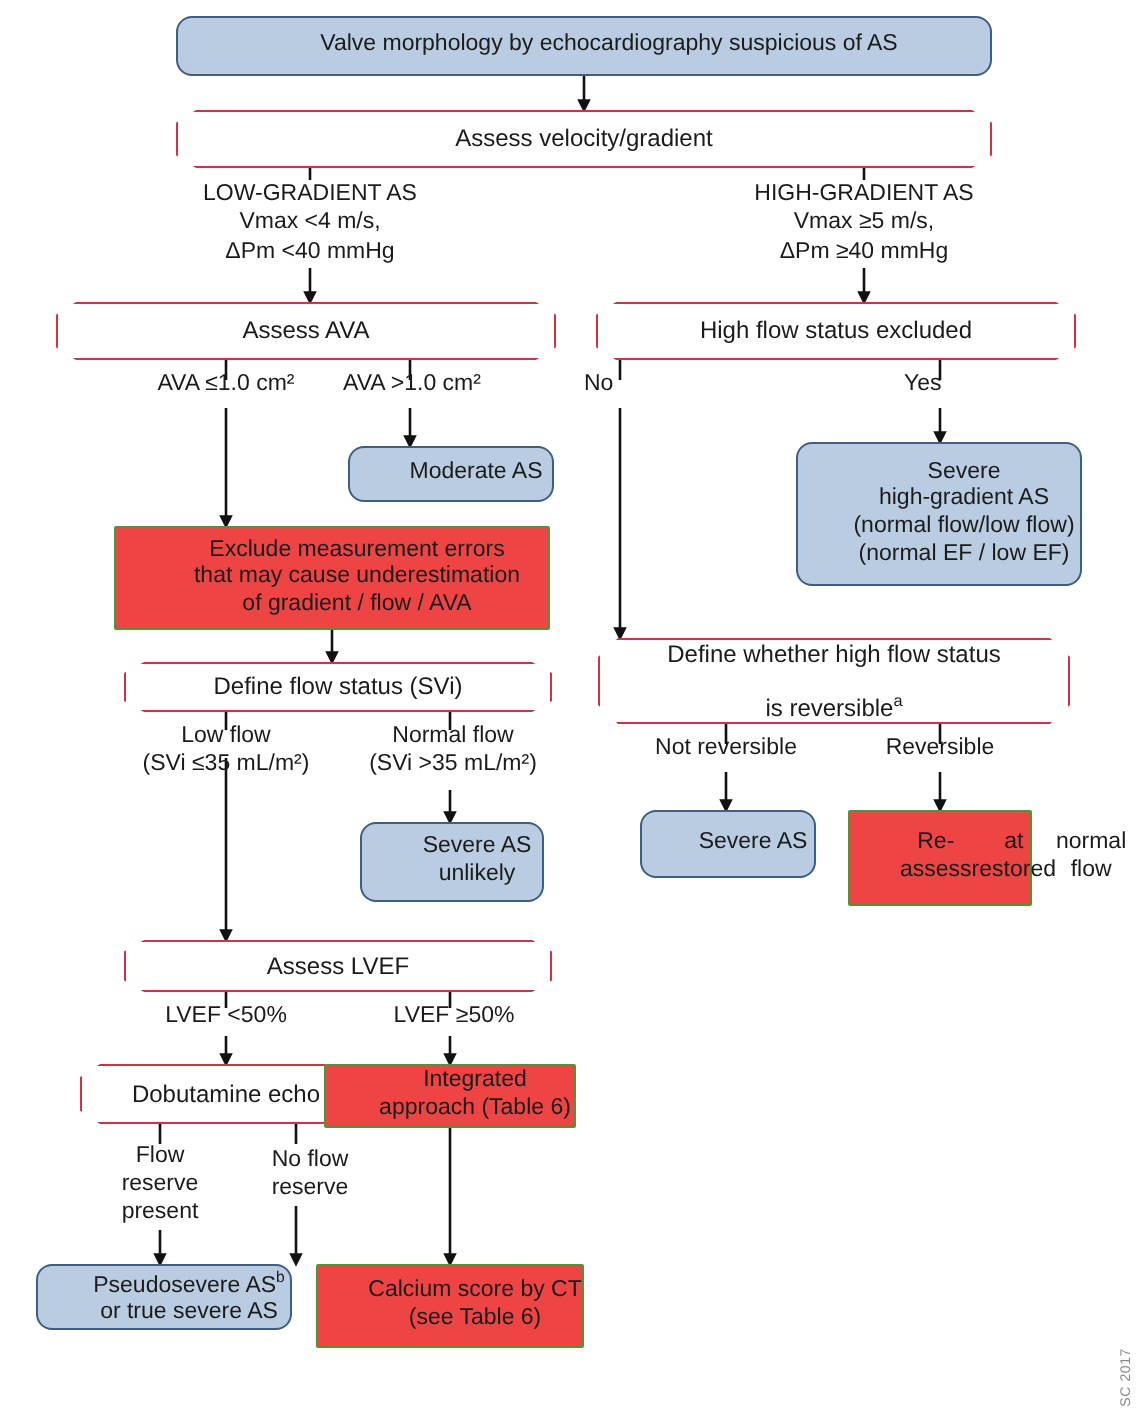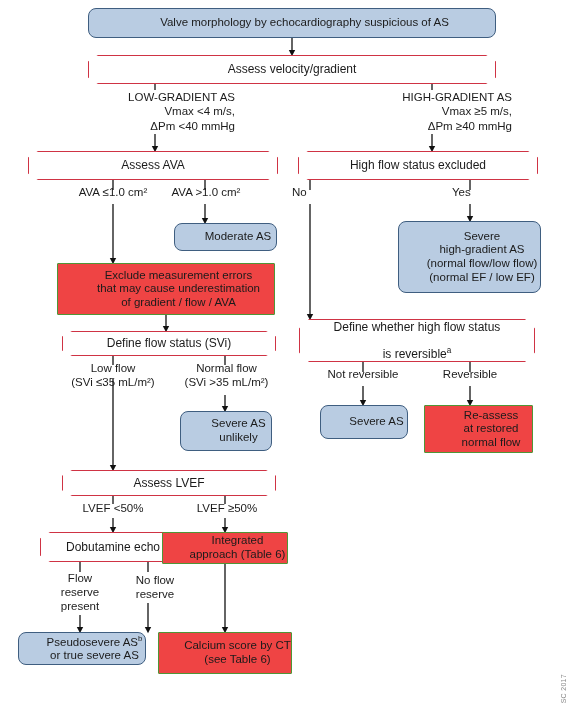--- a/index.html
+++ b/index.html
@@ -46,21 +46,21 @@
   .red-wrap .inner {
     position:absolute; inset:0;
     display:flex; align-items:center; justify-content:center;
     text-align:left; line-height:1.2; font-size:12px;
   }
 
   .lbl { position:absolute; font-size:11.5px; text-align:center; line-height:1.2;
          white-space:nowrap; }
   .lbl.wrapok { white-space:normal; }
 
-  .title-lbl { position:absolute; text-align:right; font-size:11.5px; line-height:1.25; }
+  .title-lbl { position:absolute; text-align:center; font-size:11.5px; line-height:1.25; }
 
   .copyright {
     position:absolute; right:2px; bottom:30px;
     font-size:7px; color:#8a8a8a;
     transform:rotate(-90deg); transform-origin:100% 100%;
     white-space:nowrap; letter-spacing:0.3px;
   }
   sup { font-size:0.68em; vertical-align:super; }
   svg.edges { position:absolute; left:0; top:0; width:569px; height:704px; pointer-events:none; }
 </style>
@@ -202,21 +202,21 @@
 
   <div class="node blue" style="left:180px; top:411px; width:92px; height:40px; flex-direction:column;">
     <span>Severe AS</span>
     <span>unlikely</span>
   </div>
 
   <div class="node blue" style="left:320px; top:405px; width:88px; height:34px;">
     <span>Severe AS</span>
   </div>
 
-  <div class="node green" style="left:424px; top:405px; width:109px; height:48px; flex-direction:column;">
+  <div class="node green" style="left:424px; top:405px; width:92px; height:48px; flex-direction:row;justify-content:space-between;">
     <span>Re-assess</span>
     <span>at restored</span>
     <span>normal flow</span>
   </div>
 
   <div class="red-wrap" style="left:62px; top:470px; width:214px; height:26px;">
     <div class="red" style="position:absolute; inset:0;"></div>
     <div class="inner">Assess LVEF</div>
   </div>
 

